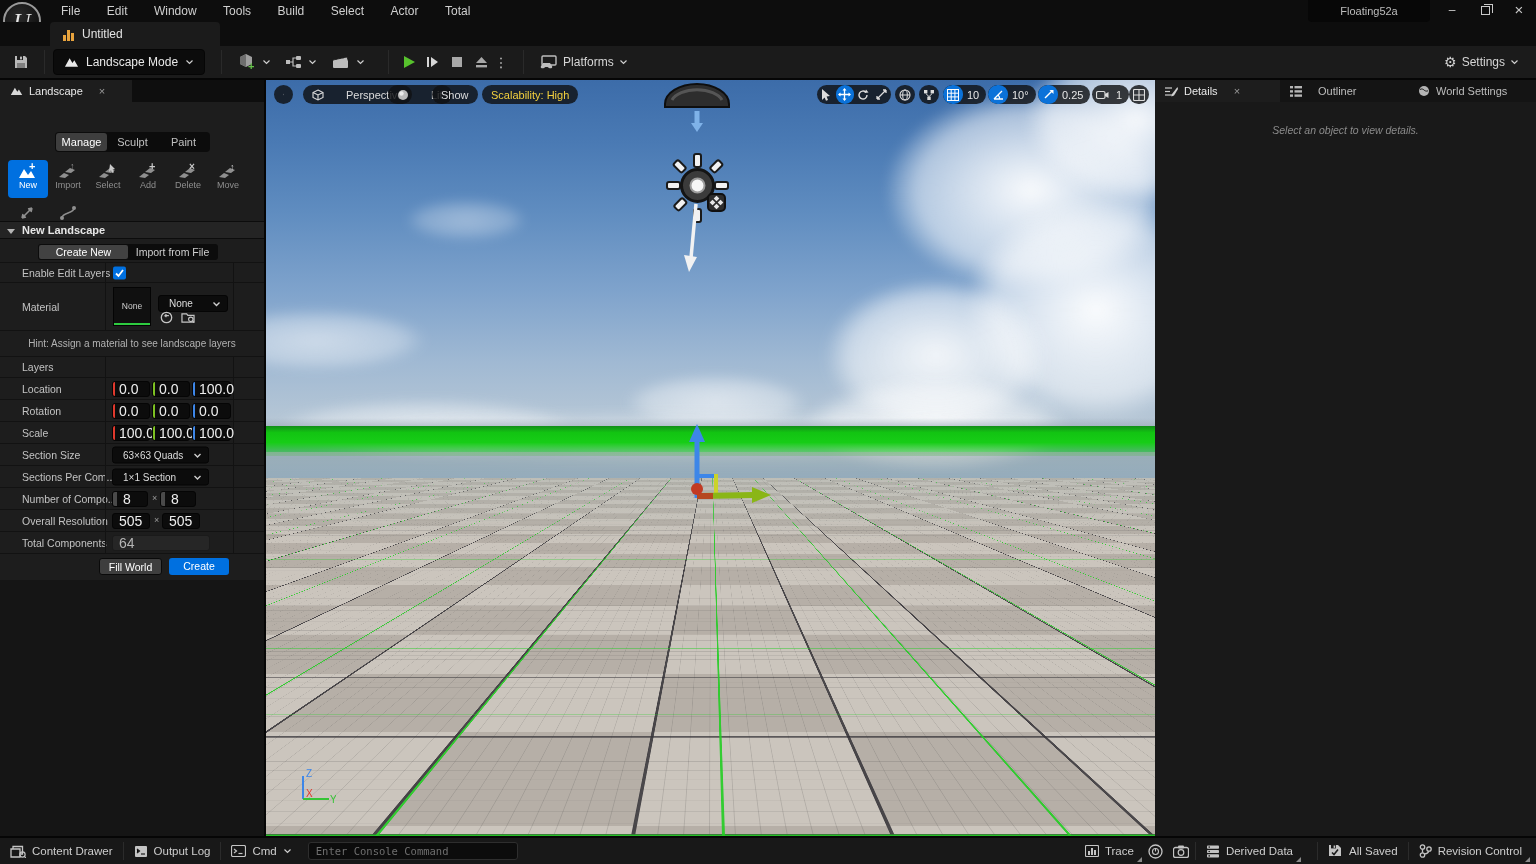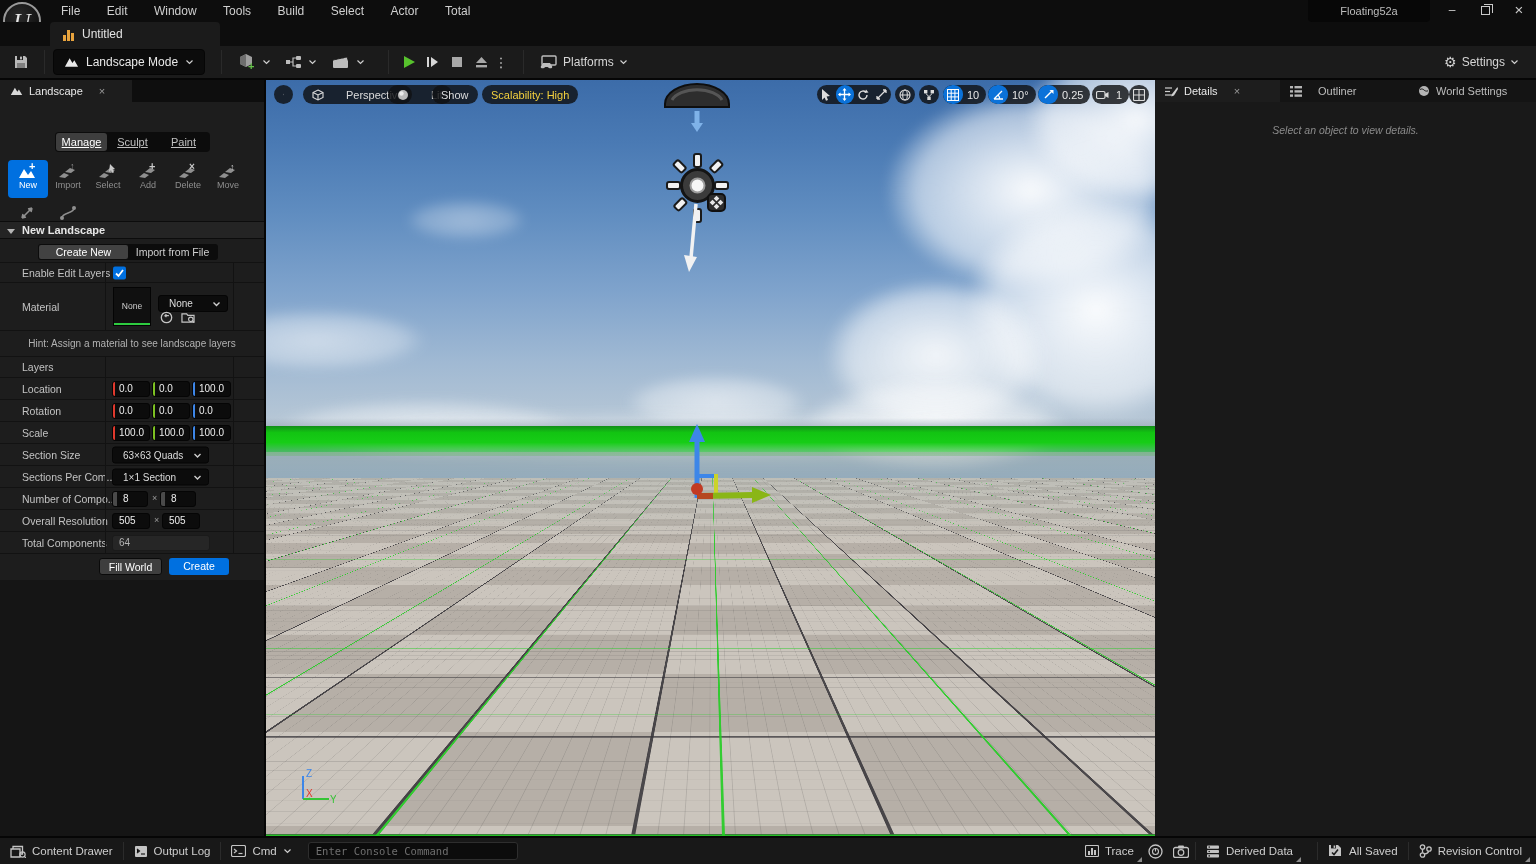--- a/index.html
+++ b/index.html
@@ -40,34 +40,34 @@
 
   
   .paneltabs { background:#0e0e0e; height:22px; display:flex; }
   .ptab { display:flex; align-items:center; gap:6px; padding:0 10px; font-size:11px; color:#bdbdbd; background:#141414; }
   .ptab.active { background:#1d1d1d; color:#e8e8e8; }
   .ptab .x { color:#9a9a9a; margin-left:10px; font-size:11px; }
 
   
   #leftpanel { left:0; top:80px; width:266px; height:756px; background:#151515; border-right:2px solid #060606; }
   #lmodetabs { position:absolute; left:55px; top:30px; width:155px; height:20px; background:#0c0c0c; border-radius:4px; display:flex; padding:1px; }
-  .lmode { flex:1; text-align:center; font-size:11px; line-height:18px; color:#c0c0c0; border-radius:3px;text-decoration:underline; }
+  .lmode { flex:1; text-align:center; font-size:11px; line-height:18px; color:#c0c0c0; border-radius:3px; }
   .lmode.active { background:#3e3e3e; color:#fff; }
   #toolgrid { position:absolute; left:6px; top:58px; width:254px; }
   .tool { position:absolute; width:40px; height:38px; text-align:center; color:#8f8f8f; font-size:9px; border-radius:4px; }
   .tool svg { margin:2px auto 0; }
   .tool.active { background:#0070e0; color:#fff; }
   .sechdr { position:absolute; left:0; top:141px; width:264px; height:18px; background:#242424; border-top:1px solid #0c0c0c; border-bottom:1px solid #0c0c0c;
             font-size:11px; font-weight:bold; color:#e6e6e6; line-height:17px; padding-left:22px; }
   .sechdr .tri { position:absolute; left:7px; top:7px; width:0; height:0; border-left:4px solid transparent; border-right:4px solid transparent; border-top:5px solid #b5b5b5; }
   .prow { position:absolute; left:0; width:264px; background:#1d1d1d; border-bottom:1px solid #121212; }
   .prow .lbl { position:absolute; left:22px; top:50%; transform:translateY(-50%); font-size:10.5px; color:#c3c3c3; white-space:nowrap; }
   .prow .vsep { position:absolute; left:105px; top:0; bottom:0; width:1px; background:#121212; }
   .prow .rsep { position:absolute; left:233px; top:0; bottom:0; width:1px; background:#121212; }
-  .numfield { position:absolute; top:50%; transform:translateY(-50%); height:16px; background:#0c0c0c; border:1px solid #050505; border-radius:3px; color:#eee; font-size:10px; line-height:14px; padding-left:6px; }
+  .numfield { position:absolute; top:50%; transform:translateY(-50%); height:16px; background:#0c0c0c; border:1px solid #050505; border-radius:3px; color:#eee; font-size:14px; line-height:14px; padding-left:6px; }
   .numfield .bar { position:absolute; left:0; top:0; bottom:0; width:2px; border-radius:2px 0 0 2px; }
   .ddown { position:absolute; top:50%; transform:translateY(-50%); height:17px; background:#0c0c0c; border:1px solid #050505; border-radius:3px; color:#ddd; font-size:10px; line-height:15px; padding-left:10px; }
   .ddown svg { position:absolute; right:6px; top:5px; }
   .segwrap { position:absolute; left:38px; top:3px; width:180px; height:16px; background:#0c0c0c; border-radius:3px; display:flex; padding:1px; }
   .seg { flex:1; font-size:10.5px; text-align:center; line-height:14px; color:#cfcfcf; border-radius:2px; white-space:nowrap; }
   .seg.active { background:#424242; color:#fff; }
   .checkbox { position:absolute; left:113px; top:50%; transform:translateY(-50%); width:13px; height:13px; background:#0070e0; border-radius:2px; }
   .btn { position:absolute; height:17px; border-radius:3px; font-size:10.5px; color:#fff; text-align:center; line-height:16px; }
   .btn.gray { background:#3e3e3e; border:1px solid #0a0a0a; }
   .btn.blue { background:#0070e0; }

